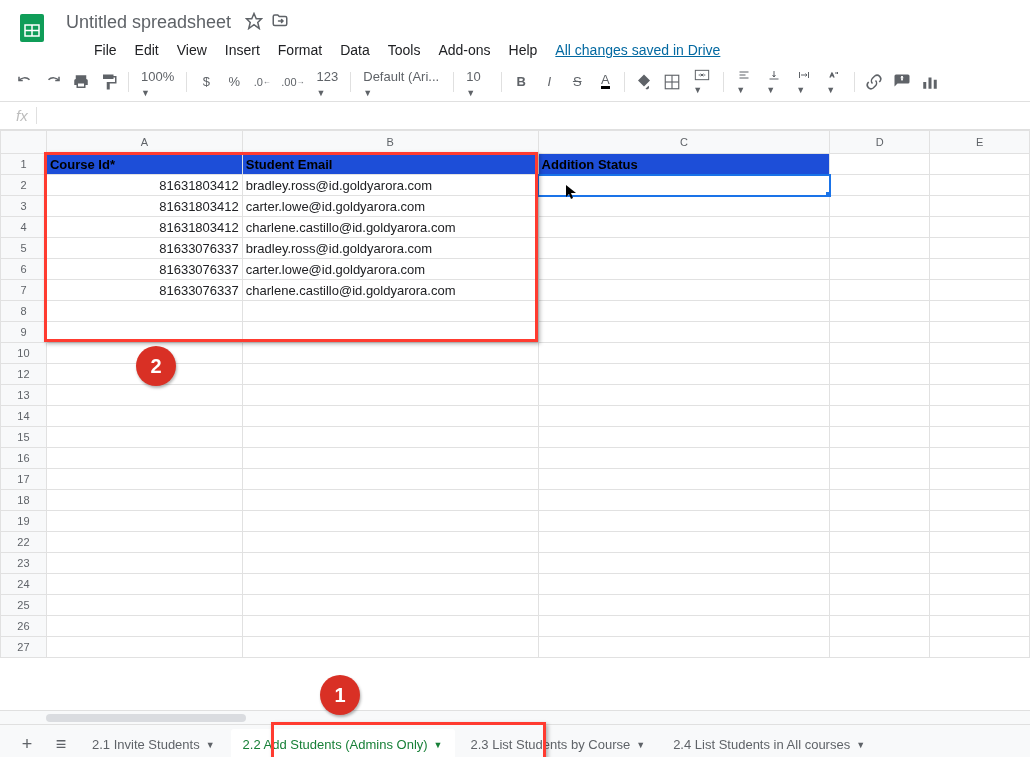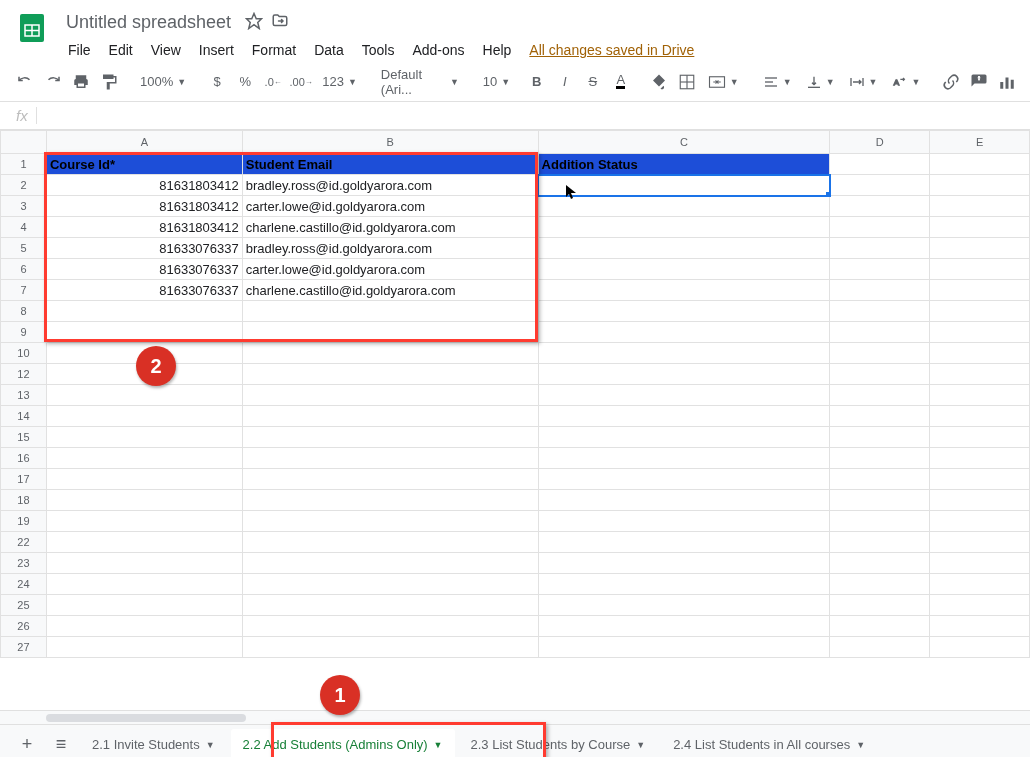--- a/index.html
+++ b/index.html
@@ -5,28 +5,28 @@
 * { box-sizing: border-box; margin: 0; padding: 0; }
 body { font-family: Arial, sans-serif; font-size: 13px; color: #202124; background: #fff; width: 1030px; height: 757px; overflow: hidden; position: relative; }
 
 
 .header { display: flex; align-items: flex-start; padding: 8px 12px 0 12px; }
 .logo { width: 40px; height: 40px; display: flex; align-items: center; justify-content: center; margin-right: 8px; }
 .title-area { flex: 1; }
 .title-row { display: flex; align-items: center; gap: 8px; height: 28px; }
 .doc-title { font-size: 18px; color: #5f6368; padding: 2px 6px; }
 .star-icon, .move-icon { color: #5f6368; cursor: pointer; }
-.menu-bar { display: flex; gap: 2px; margin-top: 2px; }
+.menu-bar { display: flex; gap: 2px; margin-top: 2px; margin-left: 26px; }
 .menu-item { padding: 4px 8px; font-size: 14px; color: #202124; cursor: pointer; border-radius: 3px; }
-.save-status { padding: 4px 8px; font-size: 14px; color: #a16207; text-decoration: underline; cursor: pointer; }
+.save-status { padding: 4px 8px; font-size: 14px; color: #0369a1; text-decoration: underline; cursor: pointer; }
 
 
 .toolbar { display: flex; align-items: center; padding: 4px 12px; border-bottom: 1px solid #e0e0e0; gap: 2px; height: 40px; }
 .tb-btn { display: flex; align-items: center; justify-content: center; min-width: 26px; height: 26px; padding: 0 4px; color: #5f6368; cursor: pointer; border-radius: 3px; }
-.tb-dropdown { display: flex; align-items: center; height: 26px; padding: 0 6px; color: #5f6368; cursor: pointer; border-radius: 3px; font-size: 13px; gap: 4px; }
+.tb-dropdown { display: flex; height: 26px; padding: 0 6px; color: #5f6368; cursor: pointer; border-radius: 3px; font-size: 13px; gap: 4px; flex-direction: column; }
 .tb-sep { width: 1px; height: 20px; background: #e0e0e0; margin: 0 4px; }
 .dropdown-arrow { font-size: 9px; color: #5f6368; }
 
 
 .formula-bar { display: flex; align-items: center; height: 28px; border-bottom: 1px solid #e0e0e0; padding: 0 8px; }
 .fx-label { font-style: italic; color: #bdbdbd; font-size: 15px; padding: 0 8px; border-right: 1px solid #e0e0e0; margin-right: 8px; }
 .formula-input { flex: 1; border: none; outline: none; font-size: 13px; }
 
 
 .grid-container { position: relative; overflow: hidden; height: 580px; }

